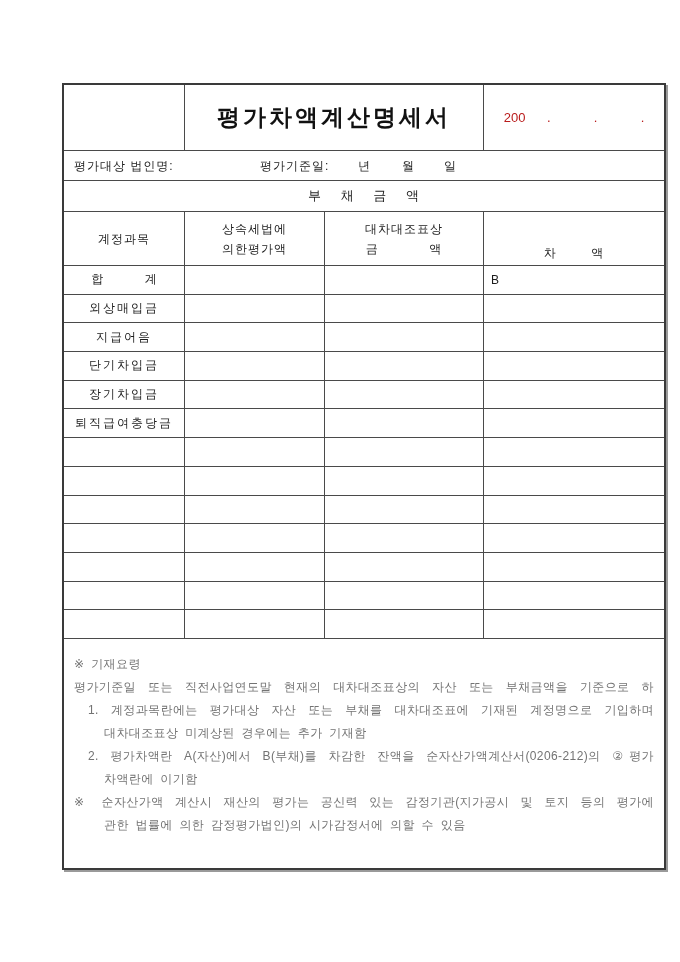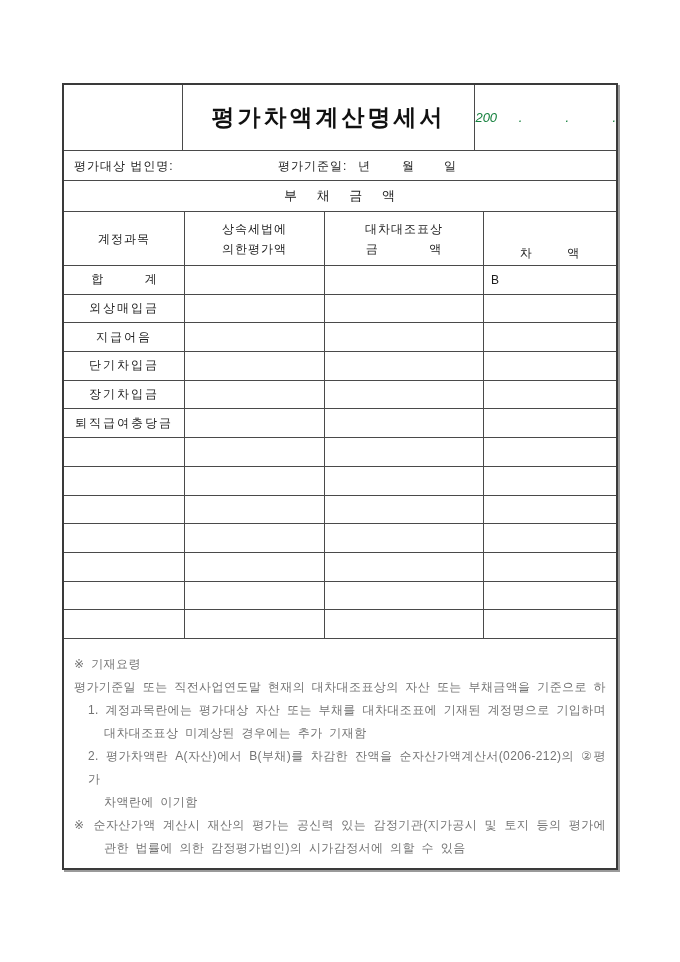--- a/index.html
+++ b/index.html
@@ -1,43 +1,43 @@
 <!DOCTYPE html>
 <html><head>
 <meta charset="utf-8">
 <style>
   * { margin:0; padding:0; box-sizing:border-box; }
   html,body { width:680px; height:962px; background:#ffffff;
     font-family:"Liberation Sans","DejaVu Sans",sans-serif; color:#1c1c1c; }
   .page { position:relative; width:680px; height:962px; background:#fff; overflow:hidden; }
 
   .doc {
-    position:absolute; left:62px; top:83px; width:556px; height:787px;
+    position:absolute; left:62px; top:83px; width:604px; height:787px;
     background:#fff; border:2px solid #3a3a3a; box-shadow:2px 2px 0 #9a9a9a;
     display:flex; flex-direction:column;
   }
   .hline { border-bottom:1px solid #4a4a4a; }
   .vline { border-right:1px solid #4a4a4a; }
 
   
   .r-head { display:flex; height:66px; }
   .c-corner { width:121px; }
   .c-title { width:299px; display:flex; align-items:center; justify-content:center; }
   .form-title {
     font-family:"Liberation Serif","DejaVu Serif",serif;
     font-weight:bold; font-size:23px; letter-spacing:3px; color:#111;
   }
   .c-date { flex:1; display:flex; align-items:center; justify-content:center; }
-  .date-text { font-size:13px; word-spacing:18px; color:#15803d; white-space:pre;font-style:italic; }
+  .date-text { font-size:13px; word-spacing:18px; color:#b91c1c; white-space:pre; }
 
   
   .r-company { position:relative; height:30px; font-size:12px; }
   .r-company span { position:absolute; top:50%; transform:translateY(-50%); white-space:pre; letter-spacing:1px; }
   .company-label { left:10px; }
-  .basedate-label { left:214px;text-align:center; }
+  .basedate-label { left:196px;text-align:center; }
   .ymd-year { left:294px; }
   .ymd-month { left:338px; }
   .ymd-day { left:380px; }
 
   
   .r-section { height:31px; display:flex; align-items:center; justify-content:center; }
   .section-title { font-size:13px; word-spacing:14px; letter-spacing:1px; }
 
   
   .r-cols { display:flex; height:54px; font-size:12px; }

